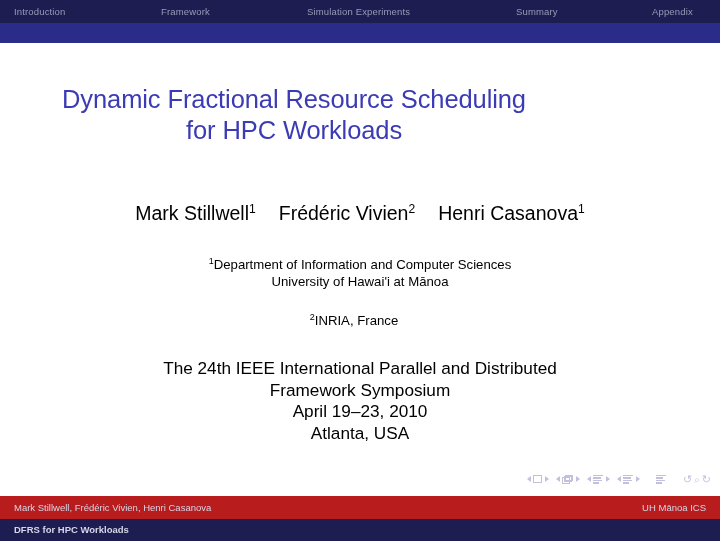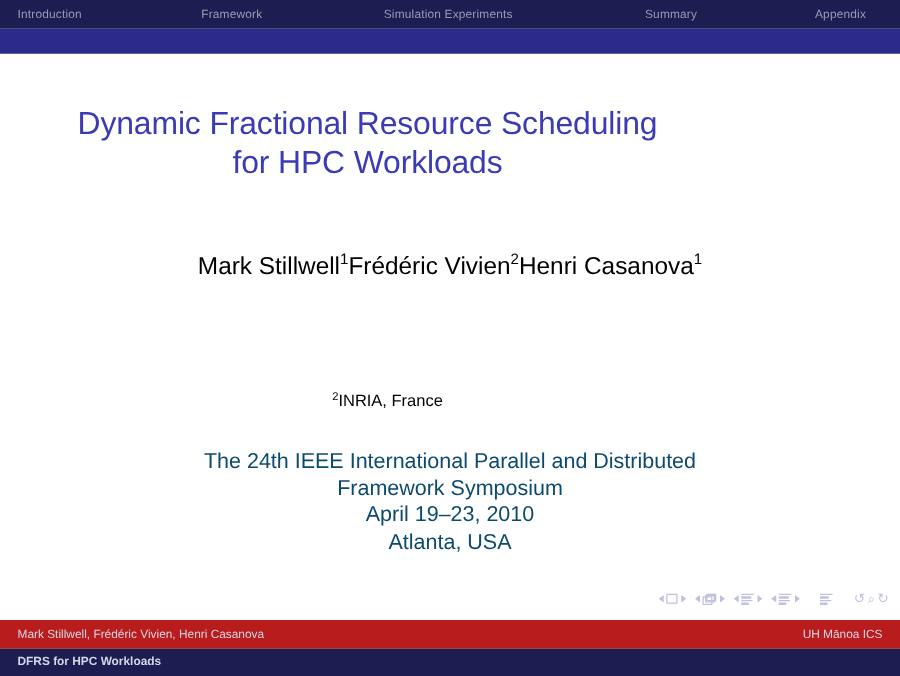--- a/index.html
+++ b/index.html
@@ -80,51 +80,52 @@
   .authors {
     position: absolute;
     top: 201px; left: 0;
     width: 720px;
     text-align: center;
     color: #000000;
     font-size: 19.5px;
     line-height: 24px;
   }
   .author { white-space: nowrap; }
-  .author + .author { }
+  .author + .author { margin-left: 23px; }
   sup { font-size: 0.62em; vertical-align: super; line-height: 0; }
 
   
   .affil-1 {
     position: absolute;
     top: 256px; left: 0;
     width: 720px;
     text-align: center;
     color: #000000;
     font-size: 13.2px;
     line-height: 17px;
   }
   .affil-2 {
     position: absolute;
     top: 312px; left: 0;
     width: 620px;
     text-align: center;
     color: #000000;
     font-size: 13.2px;
     line-height: 17px;
+    padding-left: 44px;
   }
   .affil-sup { font-size: 0.68em; vertical-align: super; line-height: 0; }
 
   
   .conference {
     position: absolute;
     top: 358px; left: 0;
     width: 720px;
     text-align: center;
-    color: #0c4a6e;
+    color: #000000;
     font-size: 17.2px;
     line-height: 21.5px;
   }
 
   
   .navsymbols {
     position: absolute;
     right: 8px;
     top: 471px;
     height: 16px;
@@ -254,20 +255,24 @@
 
   <div class="titleblock">
     <div class="title-line">Dynamic Fractional Resource Scheduling</div>
     <div class="title-line">for HPC Workloads</div>
   </div>
 
   <div class="authors">
     <span class="author"><span>Mark Stillwell</span><sup>1</sup></span><span class="author"><span>Frédéric Vivien</span><sup>2</sup></span><span class="author"><span>Henri Casanova</span><sup>1</sup></span>
   </div>
 
+  <div class="affil-1">
+    <div><span class="affil-sup">1</span><span>Department of Information and Computer Sciences</span></div>
+    <div>University of Hawai'i at Mānoa</div>
+  </div>
 
   <div class="affil-2">
     <div><span class="affil-sup">2</span><span>INRIA, France</span></div>
   </div>
 
   <div class="conference">
     <div>The 24th IEEE International Parallel and Distributed</div>
     <div>Framework Symposium</div>
     <div>April 19–23, 2010</div>
     <div>Atlanta, USA</div>

